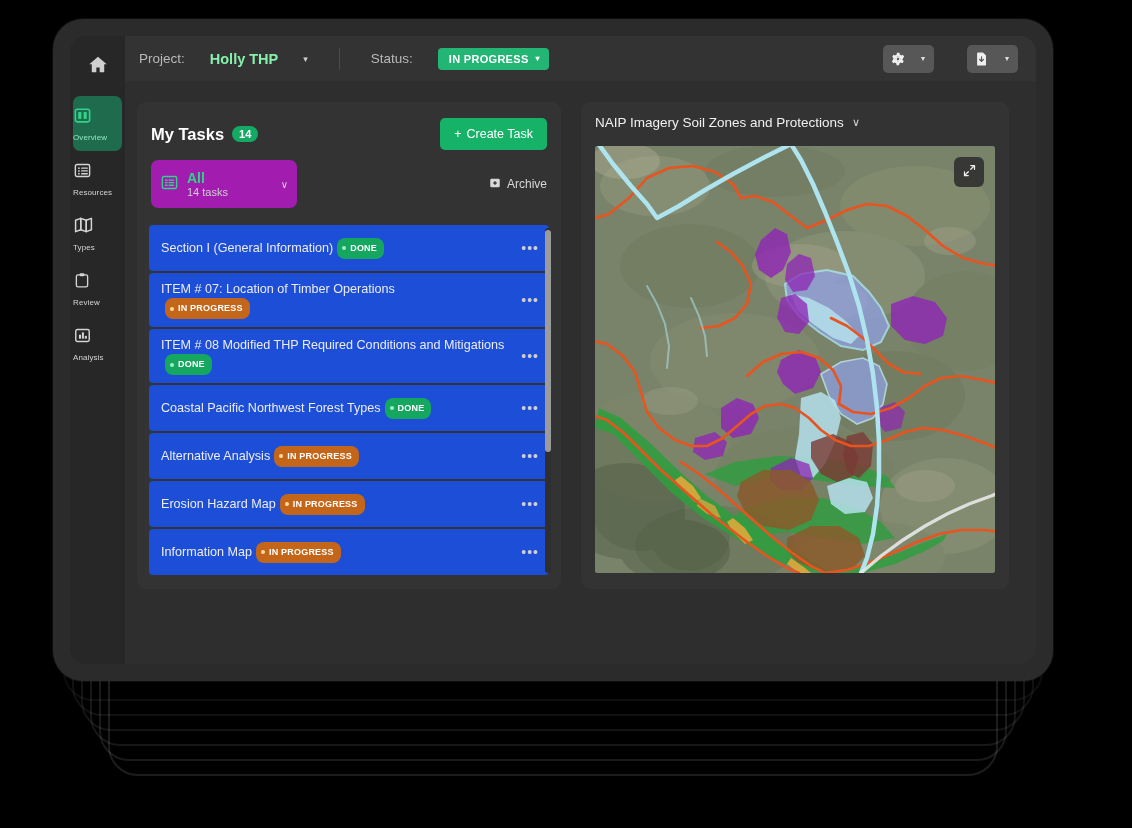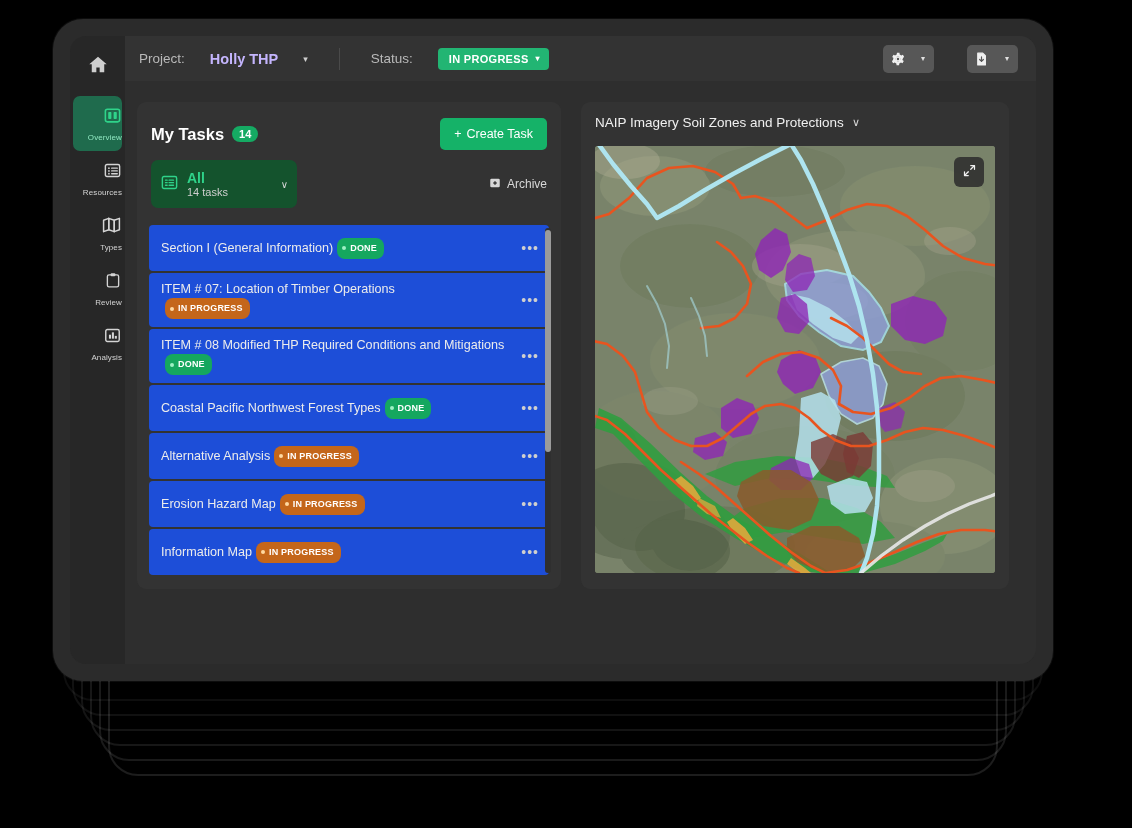--- a/index.html
+++ b/index.html
@@ -50,42 +50,42 @@
   }
   .home-btn {
     width: 46px; height: 46px;
     display: flex; align-items: center; justify-content: center;
     margin-bottom: 6px;
     cursor: pointer;
   }
   .nav-item {
     width: 49px; height: 55px;
     display: flex; flex-direction: column;
-    align-items: flex-end; justify-content: center;
+    align-items: flex-start; justify-content: center;
     gap: 4px;
     border-radius: 7px;
     cursor: pointer;
     color: #d4d4d4;
   }
   .nav-item.active { background: #1f6b4d; color: #2fd38a; }
   .nav-item .nav-label { font-size: 8px; letter-spacing: 0.1px; }
   .nav-item.active .nav-label { color: #8fe7c0; }
 
   
   .rightcol { flex: 1; display: flex; flex-direction: column; min-width: 0; }
 
   .topbar {
     height: 45px;
     background: #333333;
     display: flex; align-items: center;
     padding: 0 18px 0 14px;
     gap: 25px;
   }
   .tb-label { color: #b9b9b9; font-size: 13.5px; }
-  .tb-value { color: #c4b5fd; font-size: 14.5px; font-weight: bold; }
+  .tb-value { color: #86efac; font-size: 14.5px; font-weight: bold; }
   .caret { color: #cfcfcf; font-size: 9px; }
   .tb-divider { width: 1px; height: 22px; background: #4a4a4a; margin: 0 6px; }
   .status-pill {
     background: #22b573;
     color: #ffffff;
     font-size: 11px; font-weight: bold;
     letter-spacing: 0.3px;
     padding: 5px 9px 5px 11px;
     border-radius: 4px;
     display: flex; align-items: center; gap: 7px;
@@ -147,21 +147,21 @@
     padding: 9px 14px;
     display: flex; align-items: center; gap: 5px;
     cursor: pointer;
   }
 
   .filter-row {
     display: flex; align-items: center;
     padding: 10px 14px 0 14px;
   }
   .filter-chip {
-    background: #14532d;
+    background: #a21caf;
     border-radius: 7px;
     width: 146px; height: 48px;
     display: flex; align-items: center;
     padding: 0 9px;
     gap: 8px;
     cursor: pointer;
   }
   .filter-chip .fc-text { display: flex; flex-direction: column; gap: 1px; }
   .fc-title { color: #2fd38a; font-size: 14px; font-weight: bold; line-height: 14px; }
   .fc-sub { color: #cfcfcf; font-size: 11px; line-height: 12px; }

